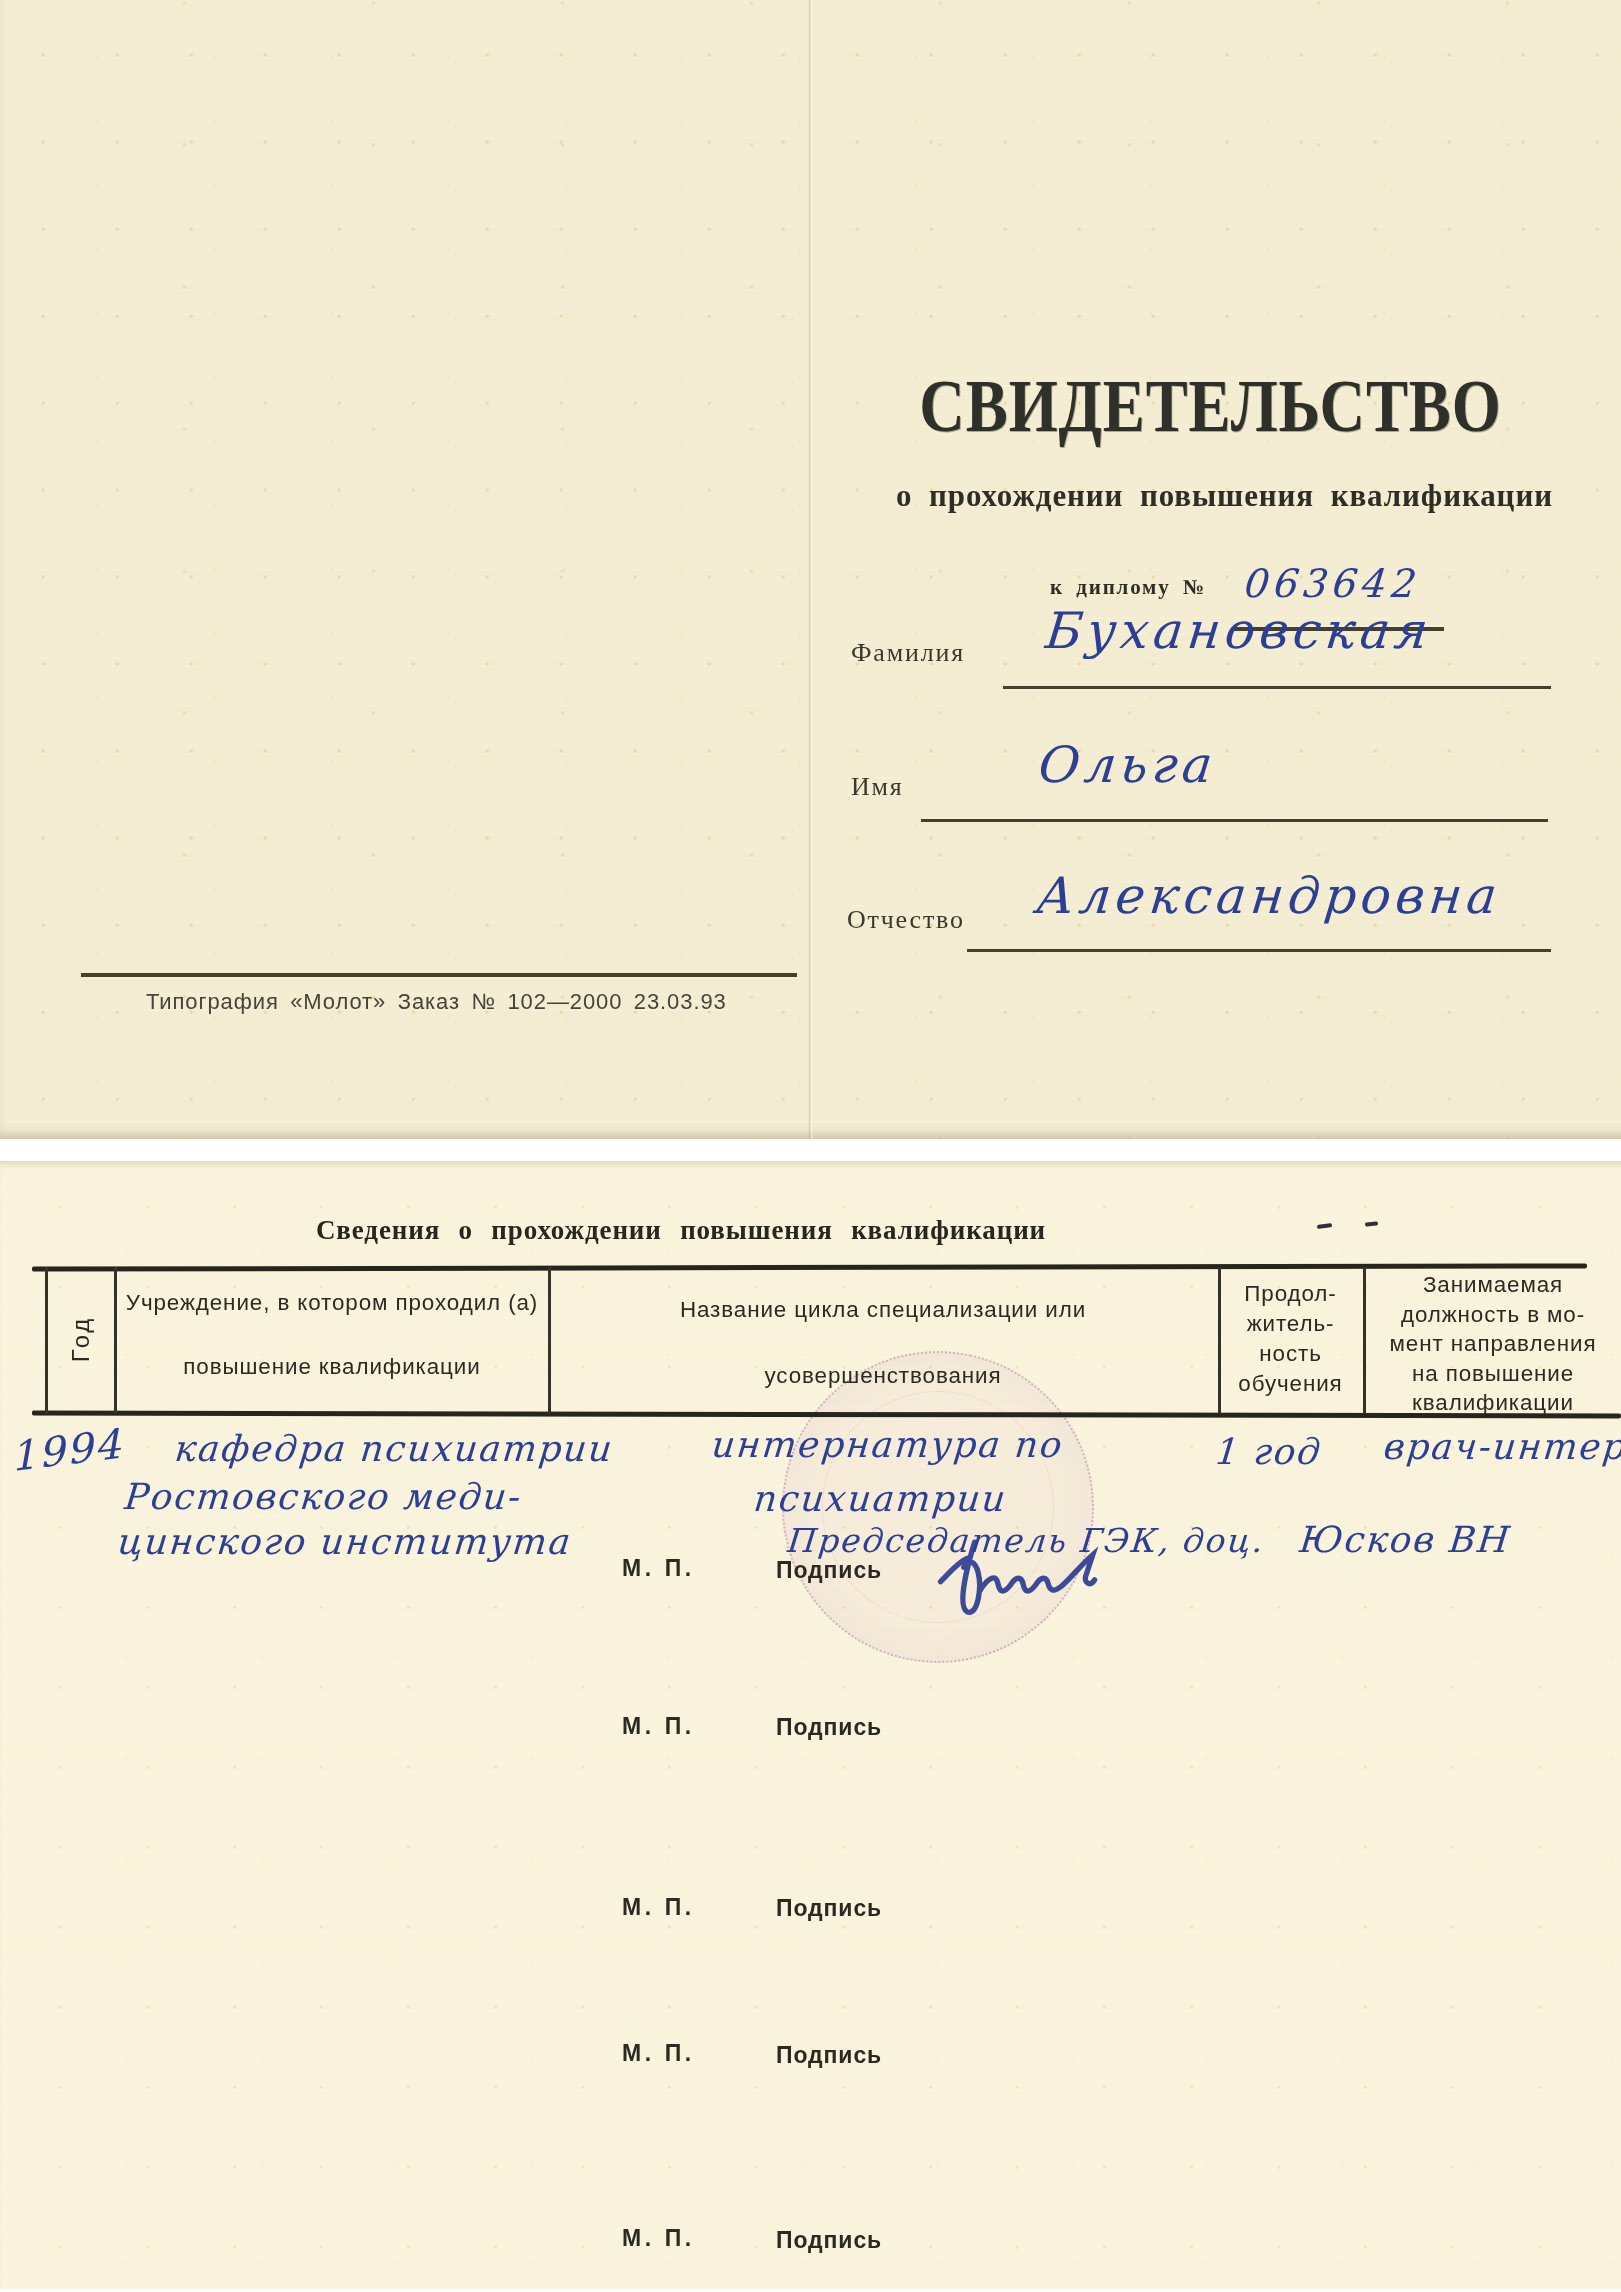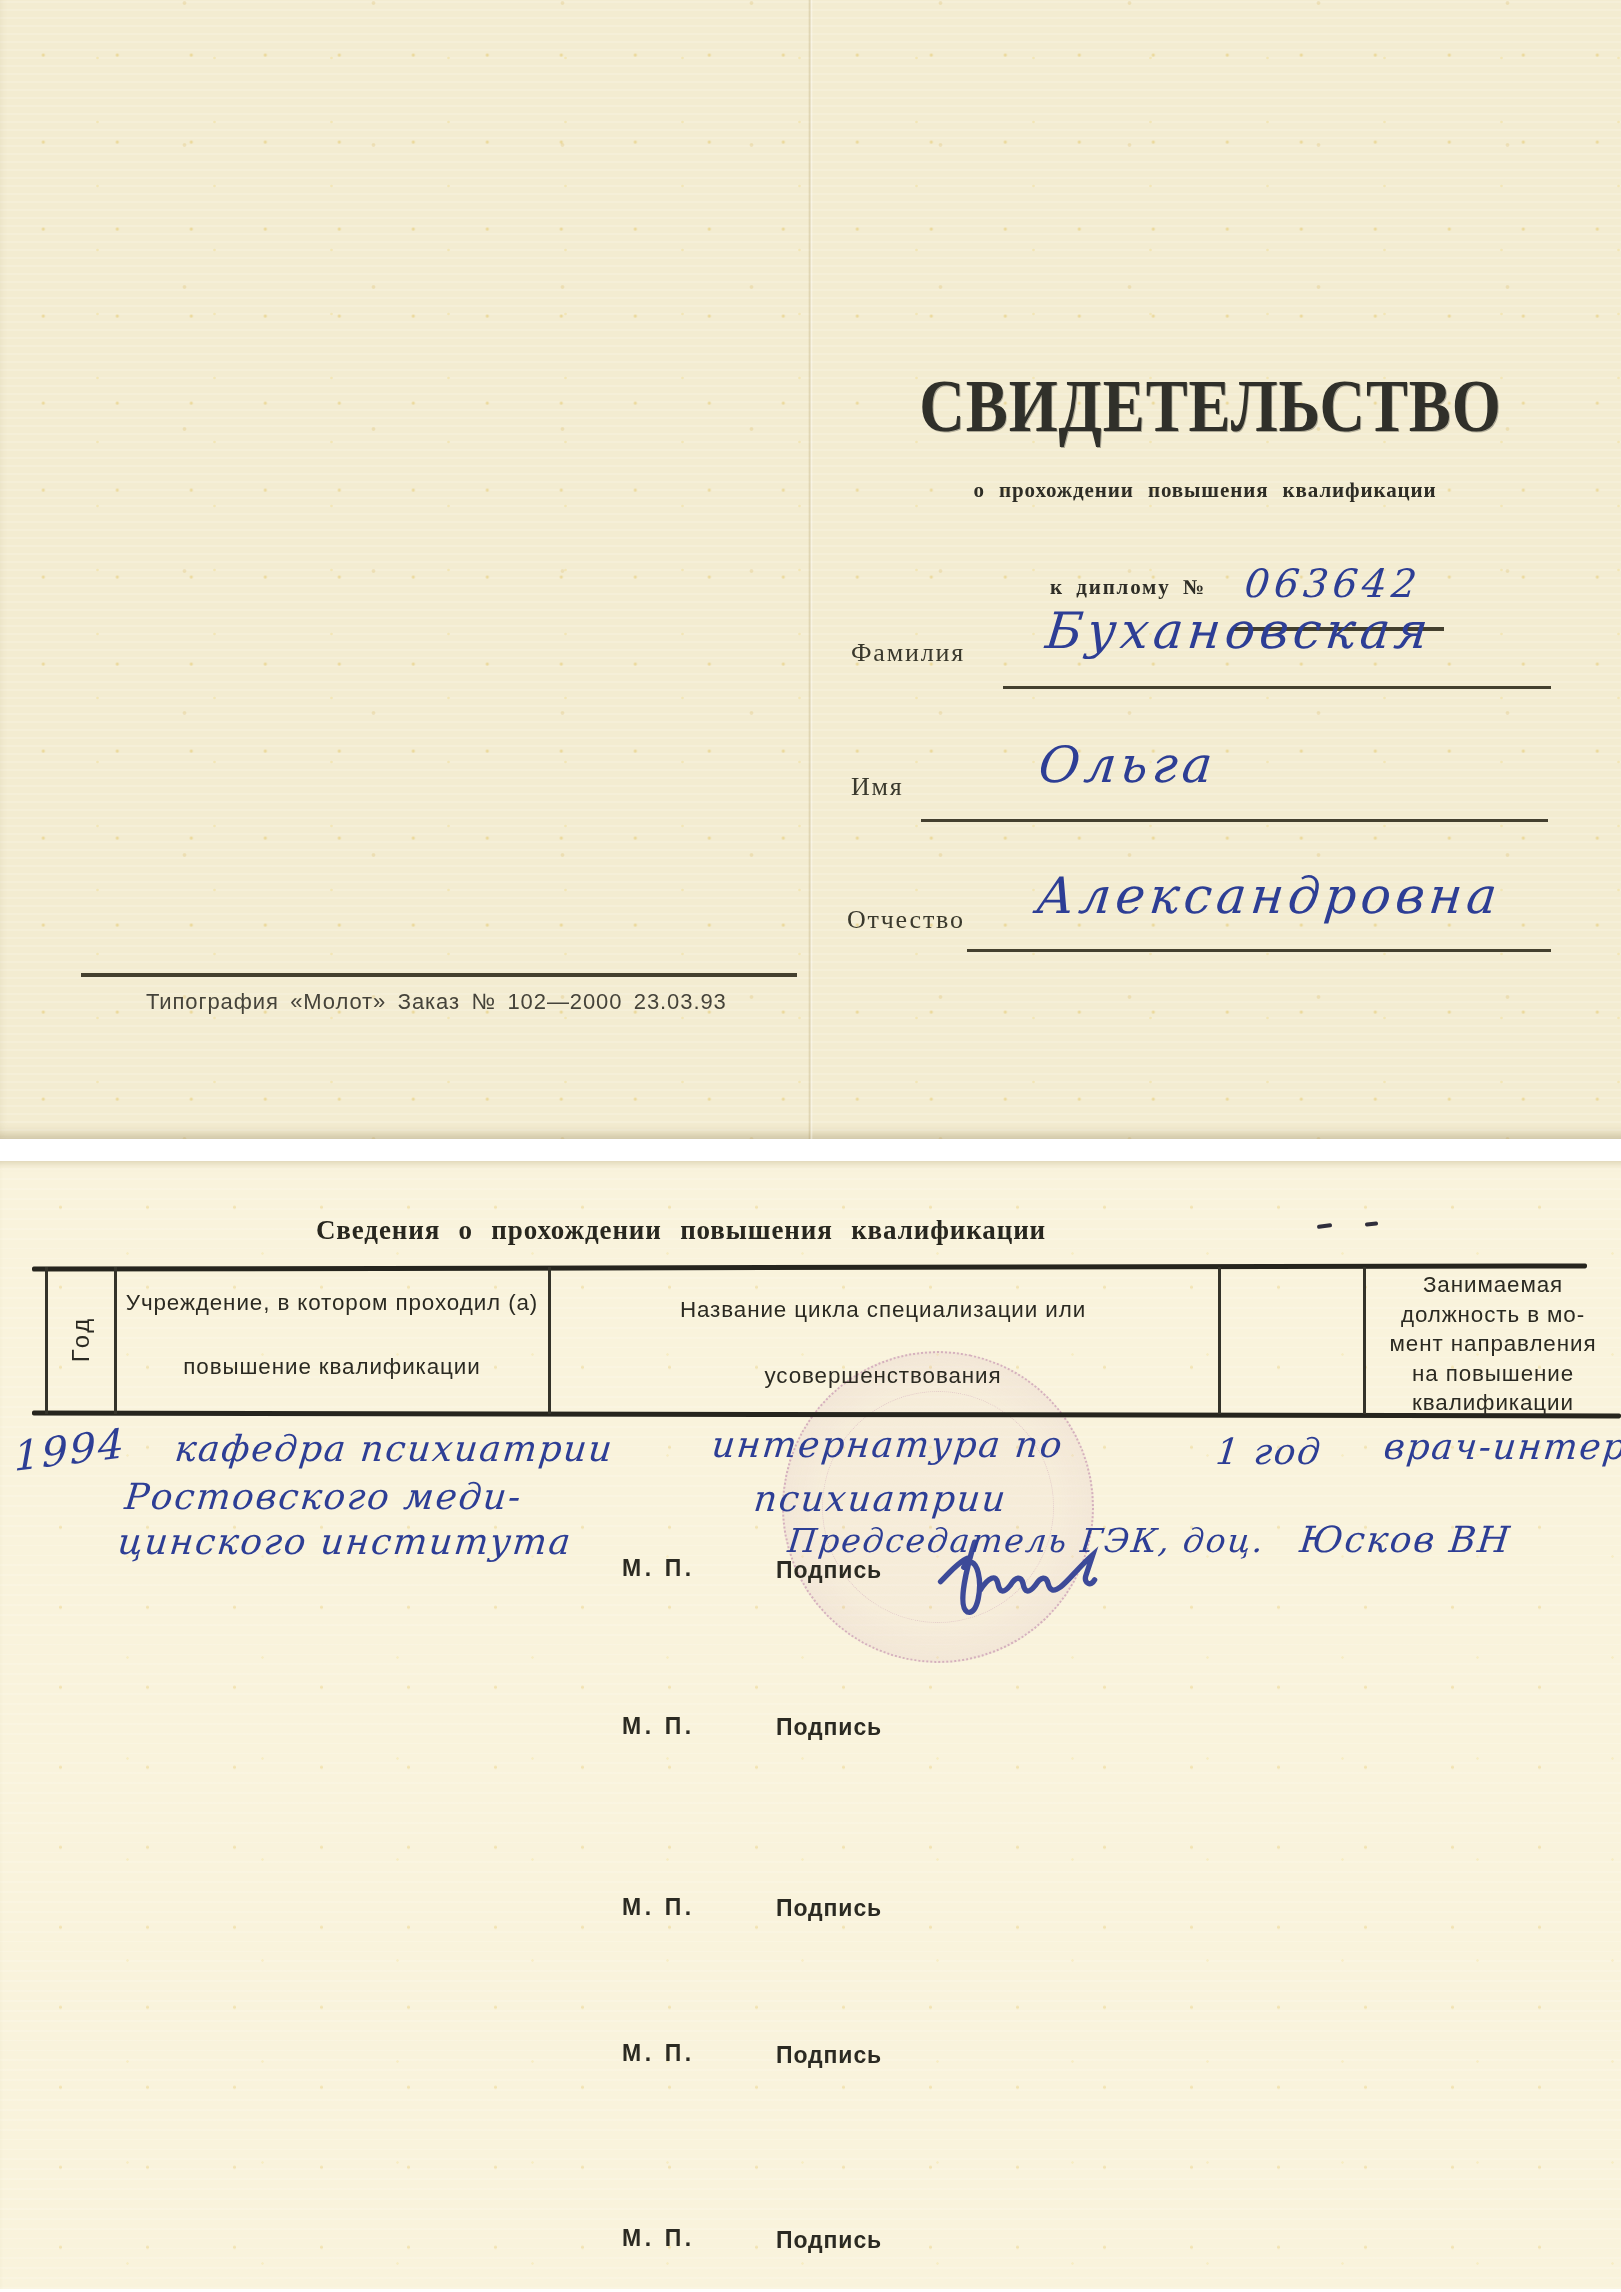--- a/index.html
+++ b/index.html
@@ -41,21 +41,21 @@
   
   .cert-title{
     position:absolute;left:906px;top:365px;width:609px;
     font-weight:700;font-size:63px;letter-spacing:0.9px;color:#30302a;
     text-align:center;transform:scaleY(1.16);transform-origin:top;
     text-shadow:0.9px 0.9px 0 rgba(48,48,42,.35);
     white-space:nowrap;
   }
   .cert-subtitle{
     position:absolute;left:896px;top:478px;width:618px;
-    font-weight:700;font-size:21px;letter-spacing:0.9px;word-spacing:8px;
+    font-weight:700;font-size:31px;letter-spacing:0.9px;word-spacing:8px;
     color:#2e2d26;text-align:center;white-space:nowrap;
   }
   .diploma-label{
     position:absolute;left:1050px;top:575px;
     font-weight:700;font-size:21px;letter-spacing:1.8px;word-spacing:5.4px;color:#2e2d26;
   }
   .field-label{
     position:absolute;font-size:26px;letter-spacing:1.8px;color:#3a392d;font-weight:400;
   }
   .rule{position:absolute;background:#44402f;}
@@ -172,20 +172,26 @@
       <span>Учреждение, в котором проходил (а)</span>
     </div>
     <div class="hcell" style="left:119px;top:193px;width:426px;">
       <span>повышение квалификации</span>
     </div>
     <div class="hcell" style="left:548px;top:136px;width:670px;">
       <span>Название цикла специализации или</span>
     </div>
     <div class="hcell" style="left:548px;top:202px;width:670px;">
       <span>усовершенствования</span>
+    </div>
+    <div class="hcell" style="left:1218px;top:118px;width:145px;line-height:30px;">
+      <div>Продол-</div>
+      <div>житель-</div>
+      <div>ность</div>
+      <div>обучения</div>
     </div>
     <div class="hcell" style="left:1365px;top:109px;width:256px;line-height:29.6px;">
       <div>Занимаемая</div>
       <div>должность в мо-</div>
       <div>мент направления</div>
       <div>на повышение</div>
       <div>квалификации</div>
     </div>
 
     <span class="hand hand-row" style="left:14.3px;top:265px;font-size:41px;transform:skewX(-6deg) rotate(-7deg);">1994</span>

